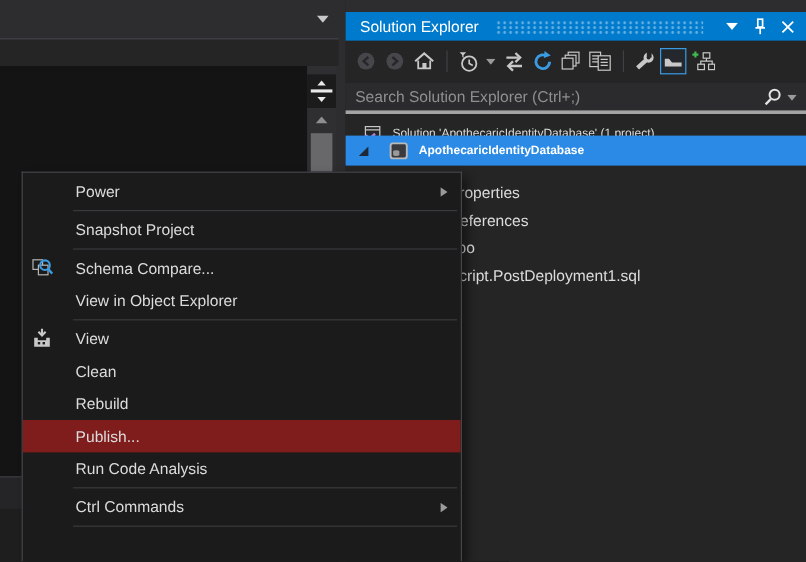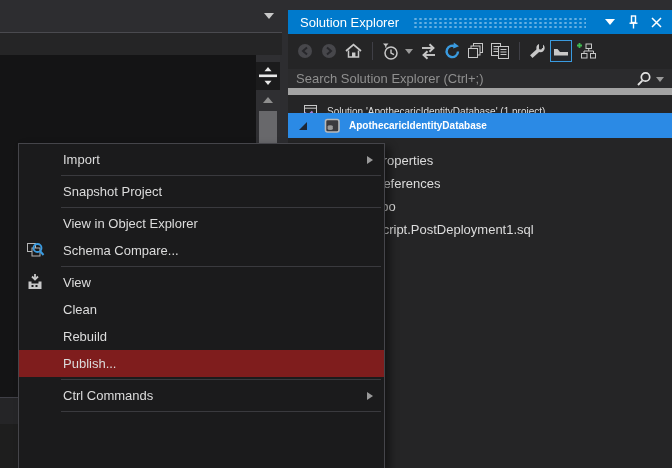--- a/index.html
+++ b/index.html
@@ -26,21 +26,21 @@
   .titlebar .t-label{font-size:13px;margin-left:12px;white-space:nowrap;}
   .titlebar .t-dots{flex:1;height:12px;margin:2px 14px 0 14px;
       background-image:radial-gradient(circle, rgba(225,242,255,.45) 1px, transparent 1.4px);
       background-size:5px 4px;}
   .t-btn{width:20px;height:20px;display:flex;align-items:center;justify-content:center;margin-right:3px;}
   .toolbar{position:absolute;left:0;top:34px;width:384px;height:34px;background:#252526;
            display:flex;align-items:center;padding-left:6px;box-sizing:border-box;}
   .tb-btn{height:24px;min-width:22px;display:flex;align-items:center;justify-content:center;margin-right:2px;}
   .tb-sep{width:1px;height:18px;background:#3F3F46;margin:0 6px;}
   .tb-btn.checked{border:1px solid #3A9BE0;background:#24384c33;height:22px;box-sizing:border-box;padding:0 2px;}
-  .searchbox{position:absolute;left:0;top:69px;width:384px;height:26px;background:#2B2B2D;border-bottom:7px solid #a3a3a3;
+  .searchbox{position:absolute;left:0;top:69px;width:384px;height:26px;background:#2B2B2D;border-bottom:3px solid #a3a3a3;
              display:flex;align-items:center;box-sizing:border-box;}
   .searchbox .ph{color:#8F8F8F;font-size:13px;margin-left:8px;flex:1;white-space:nowrap;}
   .searchbox .s-caret{margin:2px 8px 0 4px;}
   
   .tree{position:absolute;left:0;top:96px;width:384px;height:372px;background:#252526;}
   .trow{position:absolute;left:0;width:384px;height:23px;display:flex;align-items:center;
         color:#DCDCDC;font-size:10px;white-space:nowrap;}
   .trow.sel{background:#2B8AE5;color:#fff;font-weight:bold;height:25px;}
   .trow .gap8{width:8px;} 
   .child-label{position:absolute;left:86px;top:3px;}
@@ -257,48 +257,48 @@
       </div>
       <div class="childrow" style="top:123px;">
         <span class="child-label">Script.PostDeployment1.sql</span>
       </div>
     </div>
   </div>
 
   <div class="menu">
 
     <div class="mi">
-      <span>Import</span>
+      <span>Power</span>
       <span class="sub-arrow">
         <svg width="6" height="8">
             <path d="M0 0 L6 4 L0 8 Z" fill="#9A9A9A"></path>
           </svg>
         </span>
     </div>
     <div class="msep"></div>
 
     <div class="mi">
       <span>Snapshot Project</span>
     </div>
     <div class="msep"></div>
-
-    <div class="mi">
-      <span>View in Object Explorer</span>
-    </div>
 
     <div class="mi">
       <span class="mic">
         <svg width="20" height="19">
           <rect x="1.5" y="2.5" width="8" height="8" stroke="#B5B5B5" fill="none"></rect>
           <rect x="6" y="7" width="8" height="8" stroke="#B5B5B5" fill="#1B1B1C"></rect>
           <circle cx="11.5" cy="7" r="4" stroke="#3A9BE0" stroke-width="1.8" fill="none"></circle>
           <path d="M14 10 L17.5 14" stroke="#3A9BE0" stroke-width="2"></path>
         </svg>
         </span>
       <span>Schema Compare...</span>
+    </div>
+
+    <div class="mi">
+      <span>View in Object Explorer</span>
     </div>
 
     <div class="msep"></div>
 
     <div class="mi">
       <span class="mic">
         <svg width="18" height="18">
           <path d="M9 1 v4.5" stroke="#C8C8C8" stroke-width="1.8"></path>
           <path d="M6 3.5 L9 6.5 L12 3.5" stroke="#C8C8C8" stroke-width="1.8" fill="none"></path>
           <path d="M2.5 8.5 v7.5 h13 v-7.5 h-3 v2 h-7 v-2 z" fill="#C8C8C8"></path>
@@ -314,20 +314,23 @@
     </div>
 
     <div class="mi">
       <span>Rebuild</span>
     </div>
 
     <div class="mi hl">
       <span>Publish...</span>
     </div>
 
+    <div class="mi">
+      <span>Run Code Analysis</span>
+    </div>
     <div class="msep"></div>
 
     <div class="mi">
       <span>Ctrl Commands</span>
       <span class="sub-arrow">
         <svg width="6" height="8">
             <path d="M0 0 L6 4 L0 8 Z" fill="#9A9A9A"></path>
           </svg>
         </span>
     </div>

